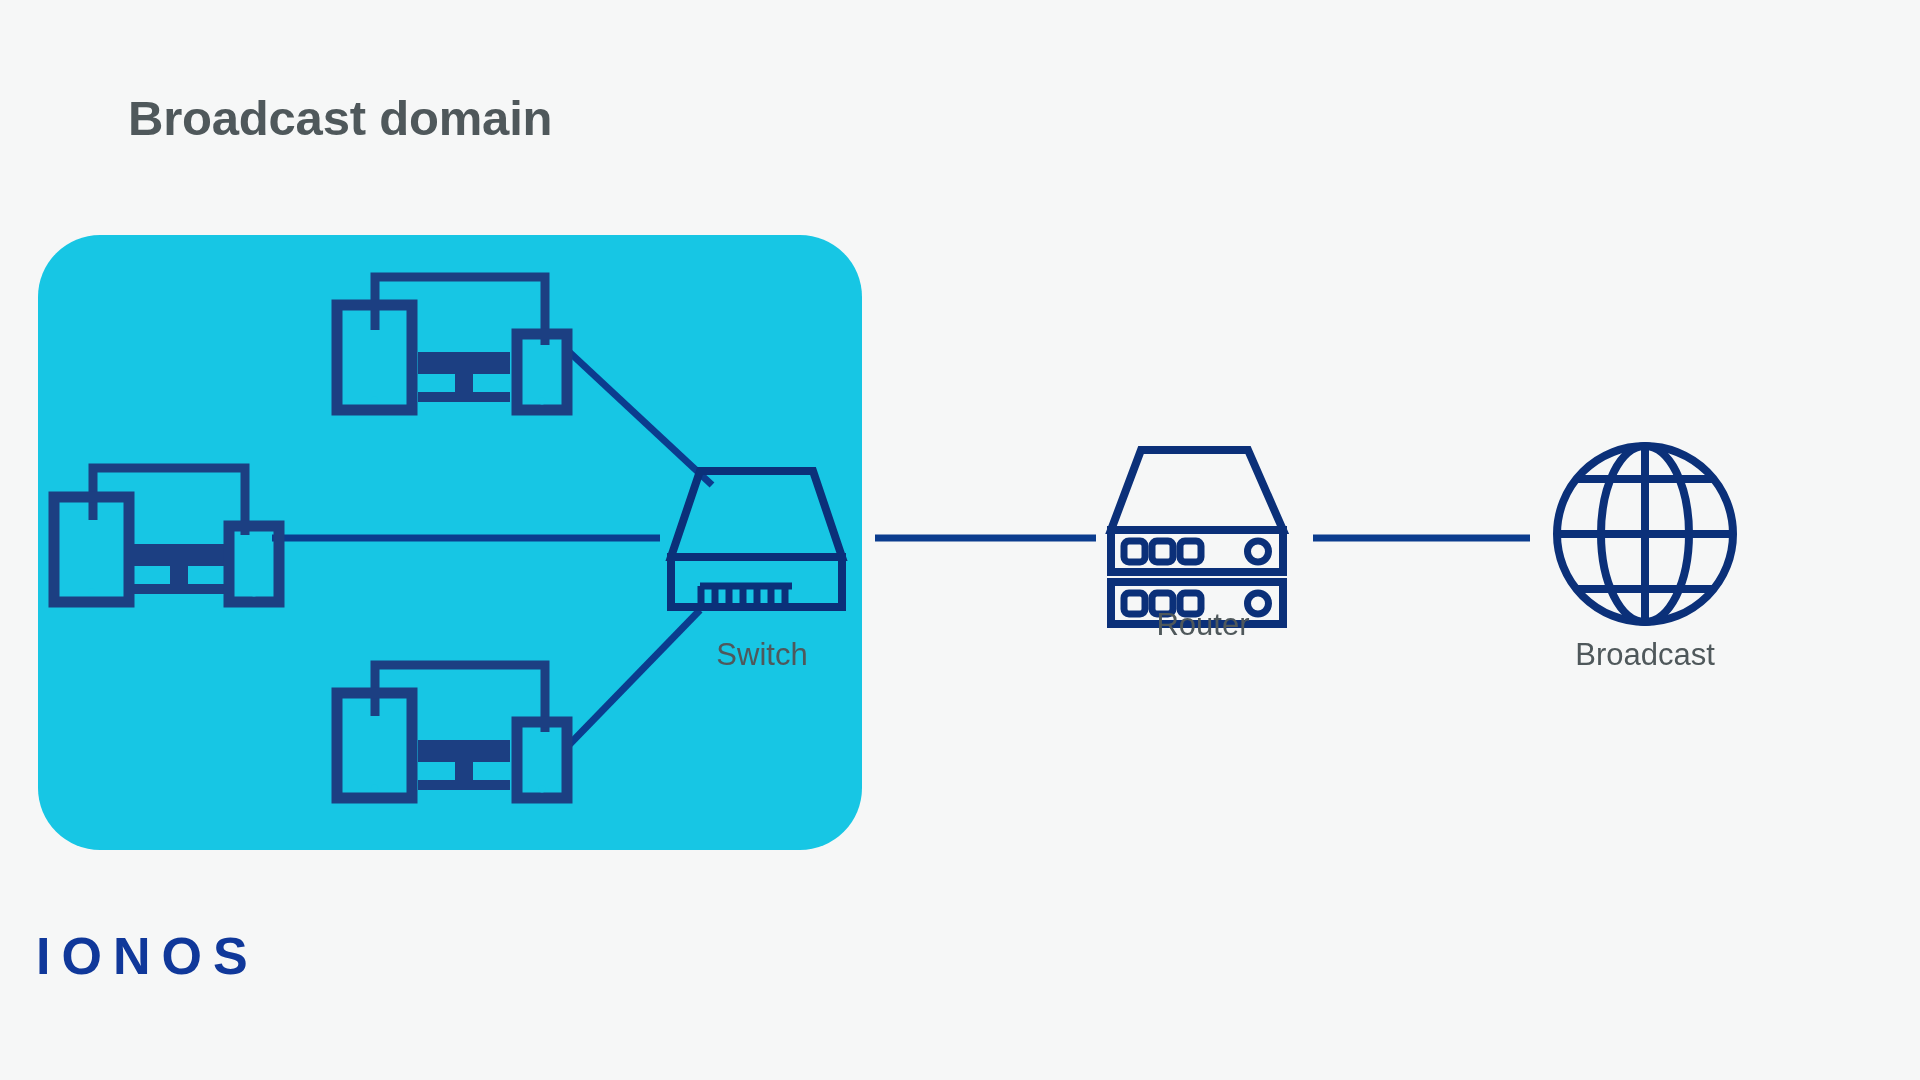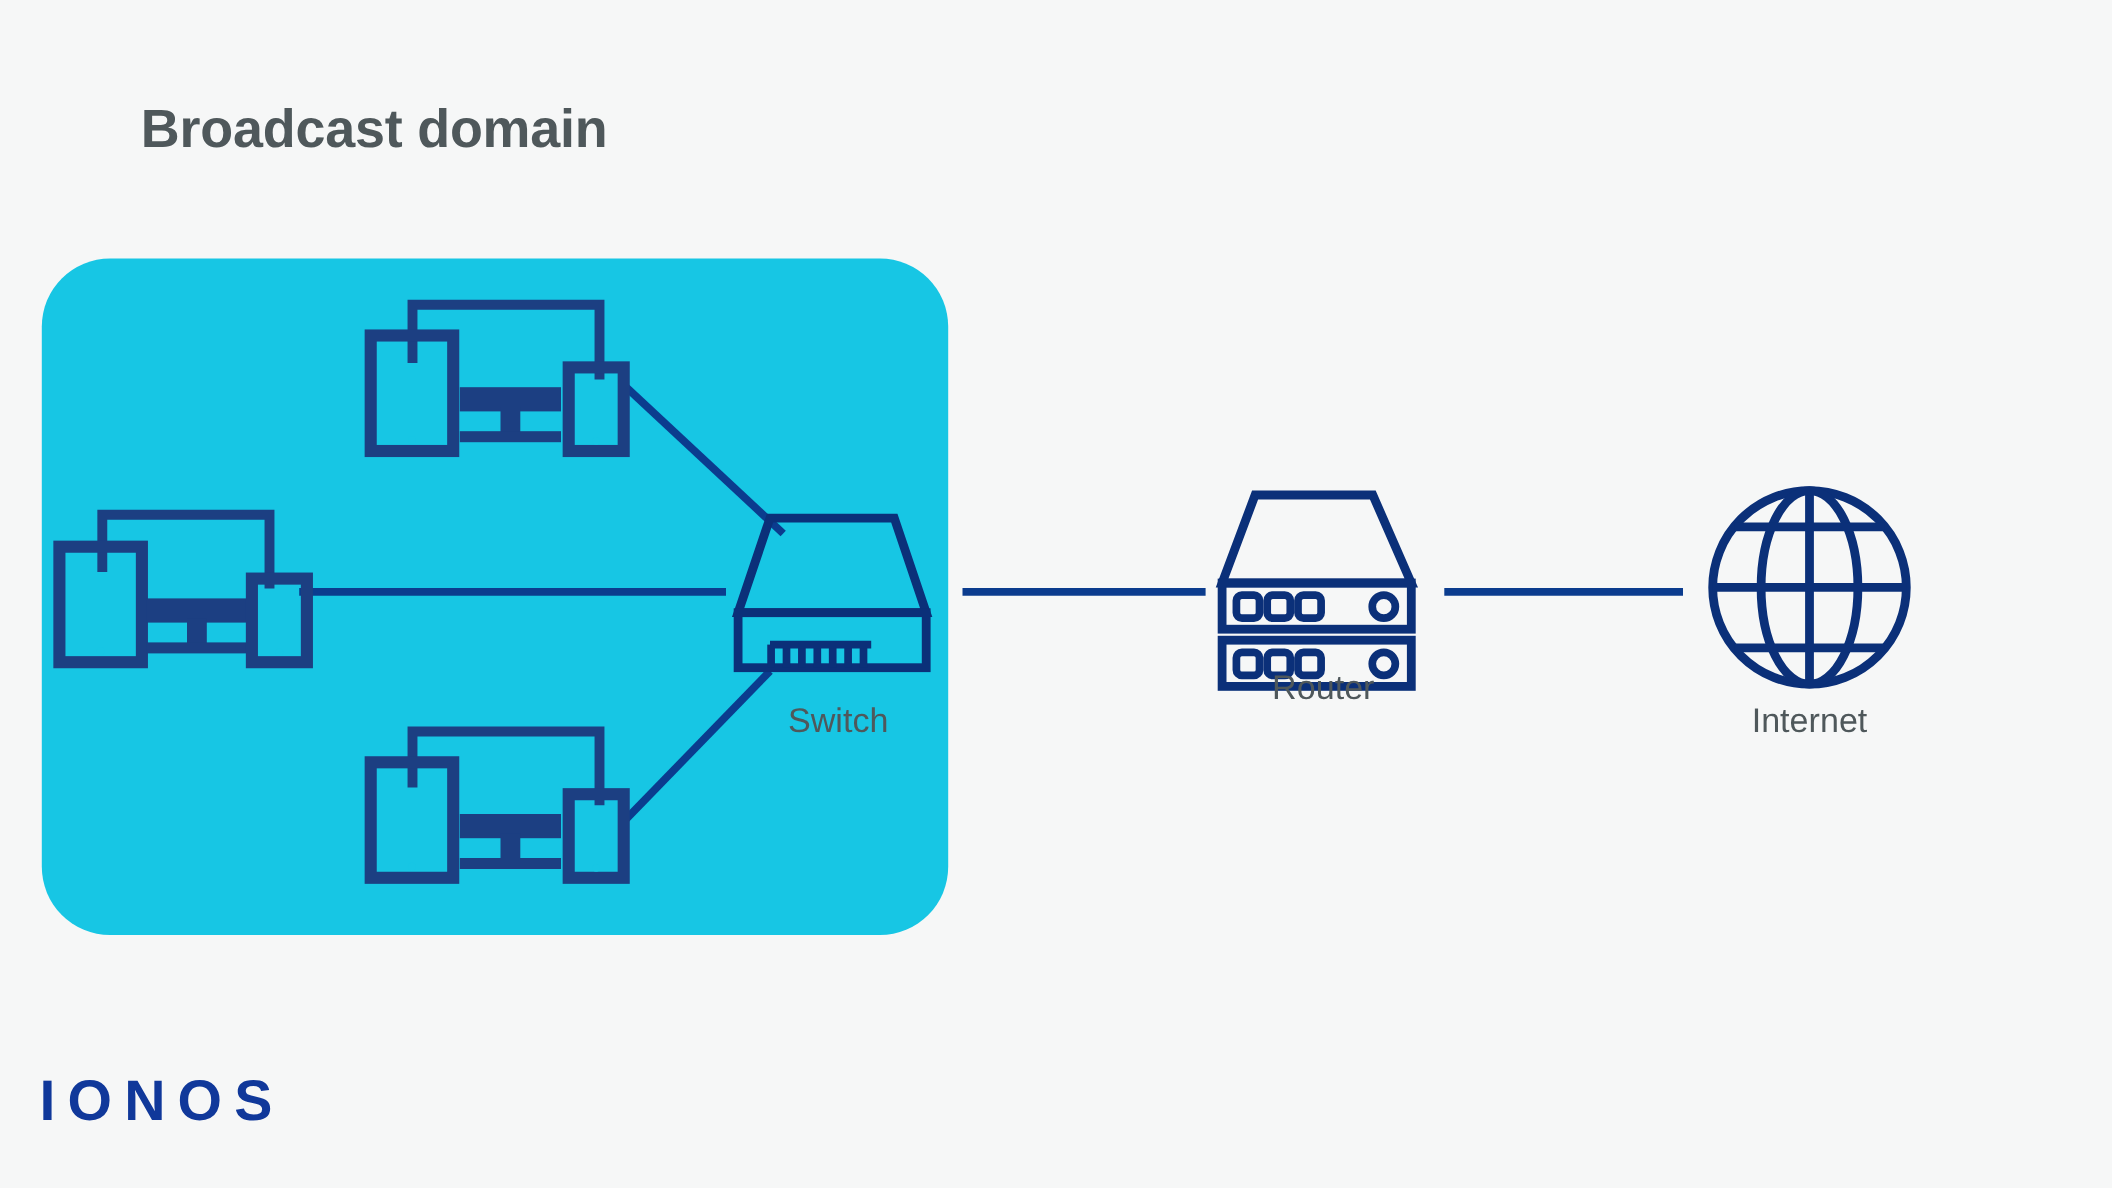--- a/index.html
+++ b/index.html
@@ -51,21 +51,21 @@
     transform: translateX(-50%);
   }
 
   #label-switch  { left: 762px;  top: 637px; }
   #label-router  { left: 1203px; top: 607px; }
   #label-internet{ left: 1645px; top: 637px; }
 
   .brand-logo {
     position: absolute;
     left: 36px;
-    top: 975px;
+    top: 930px;
     font-size: 52px;
     font-weight: bold;
     color: #10389a;
     letter-spacing: 11px;
     line-height: 1;
   }
 </style>
 </head>
 <body>
 
@@ -181,17 +181,17 @@
       <ellipse cx="1645" cy="534" rx="44" ry="88"></ellipse>
       <line x1="1577" y1="479" x2="1713" y2="479"></line>
       <line x1="1557" y1="534" x2="1733" y2="534"></line>
       <line x1="1577" y1="589" x2="1713" y2="589"></line>
     </g>
 
   </svg>
 
   <div class="node-label" id="label-switch">Switch</div>
   <div class="node-label" id="label-router">Router</div>
-  <div class="node-label" id="label-internet">Internet</div>
+  <div class="node-label" id="label-internet">Broadcast</div>
 
   <div class="brand-logo">IONOS</div>
 
 </div>
 
 </body></html>

